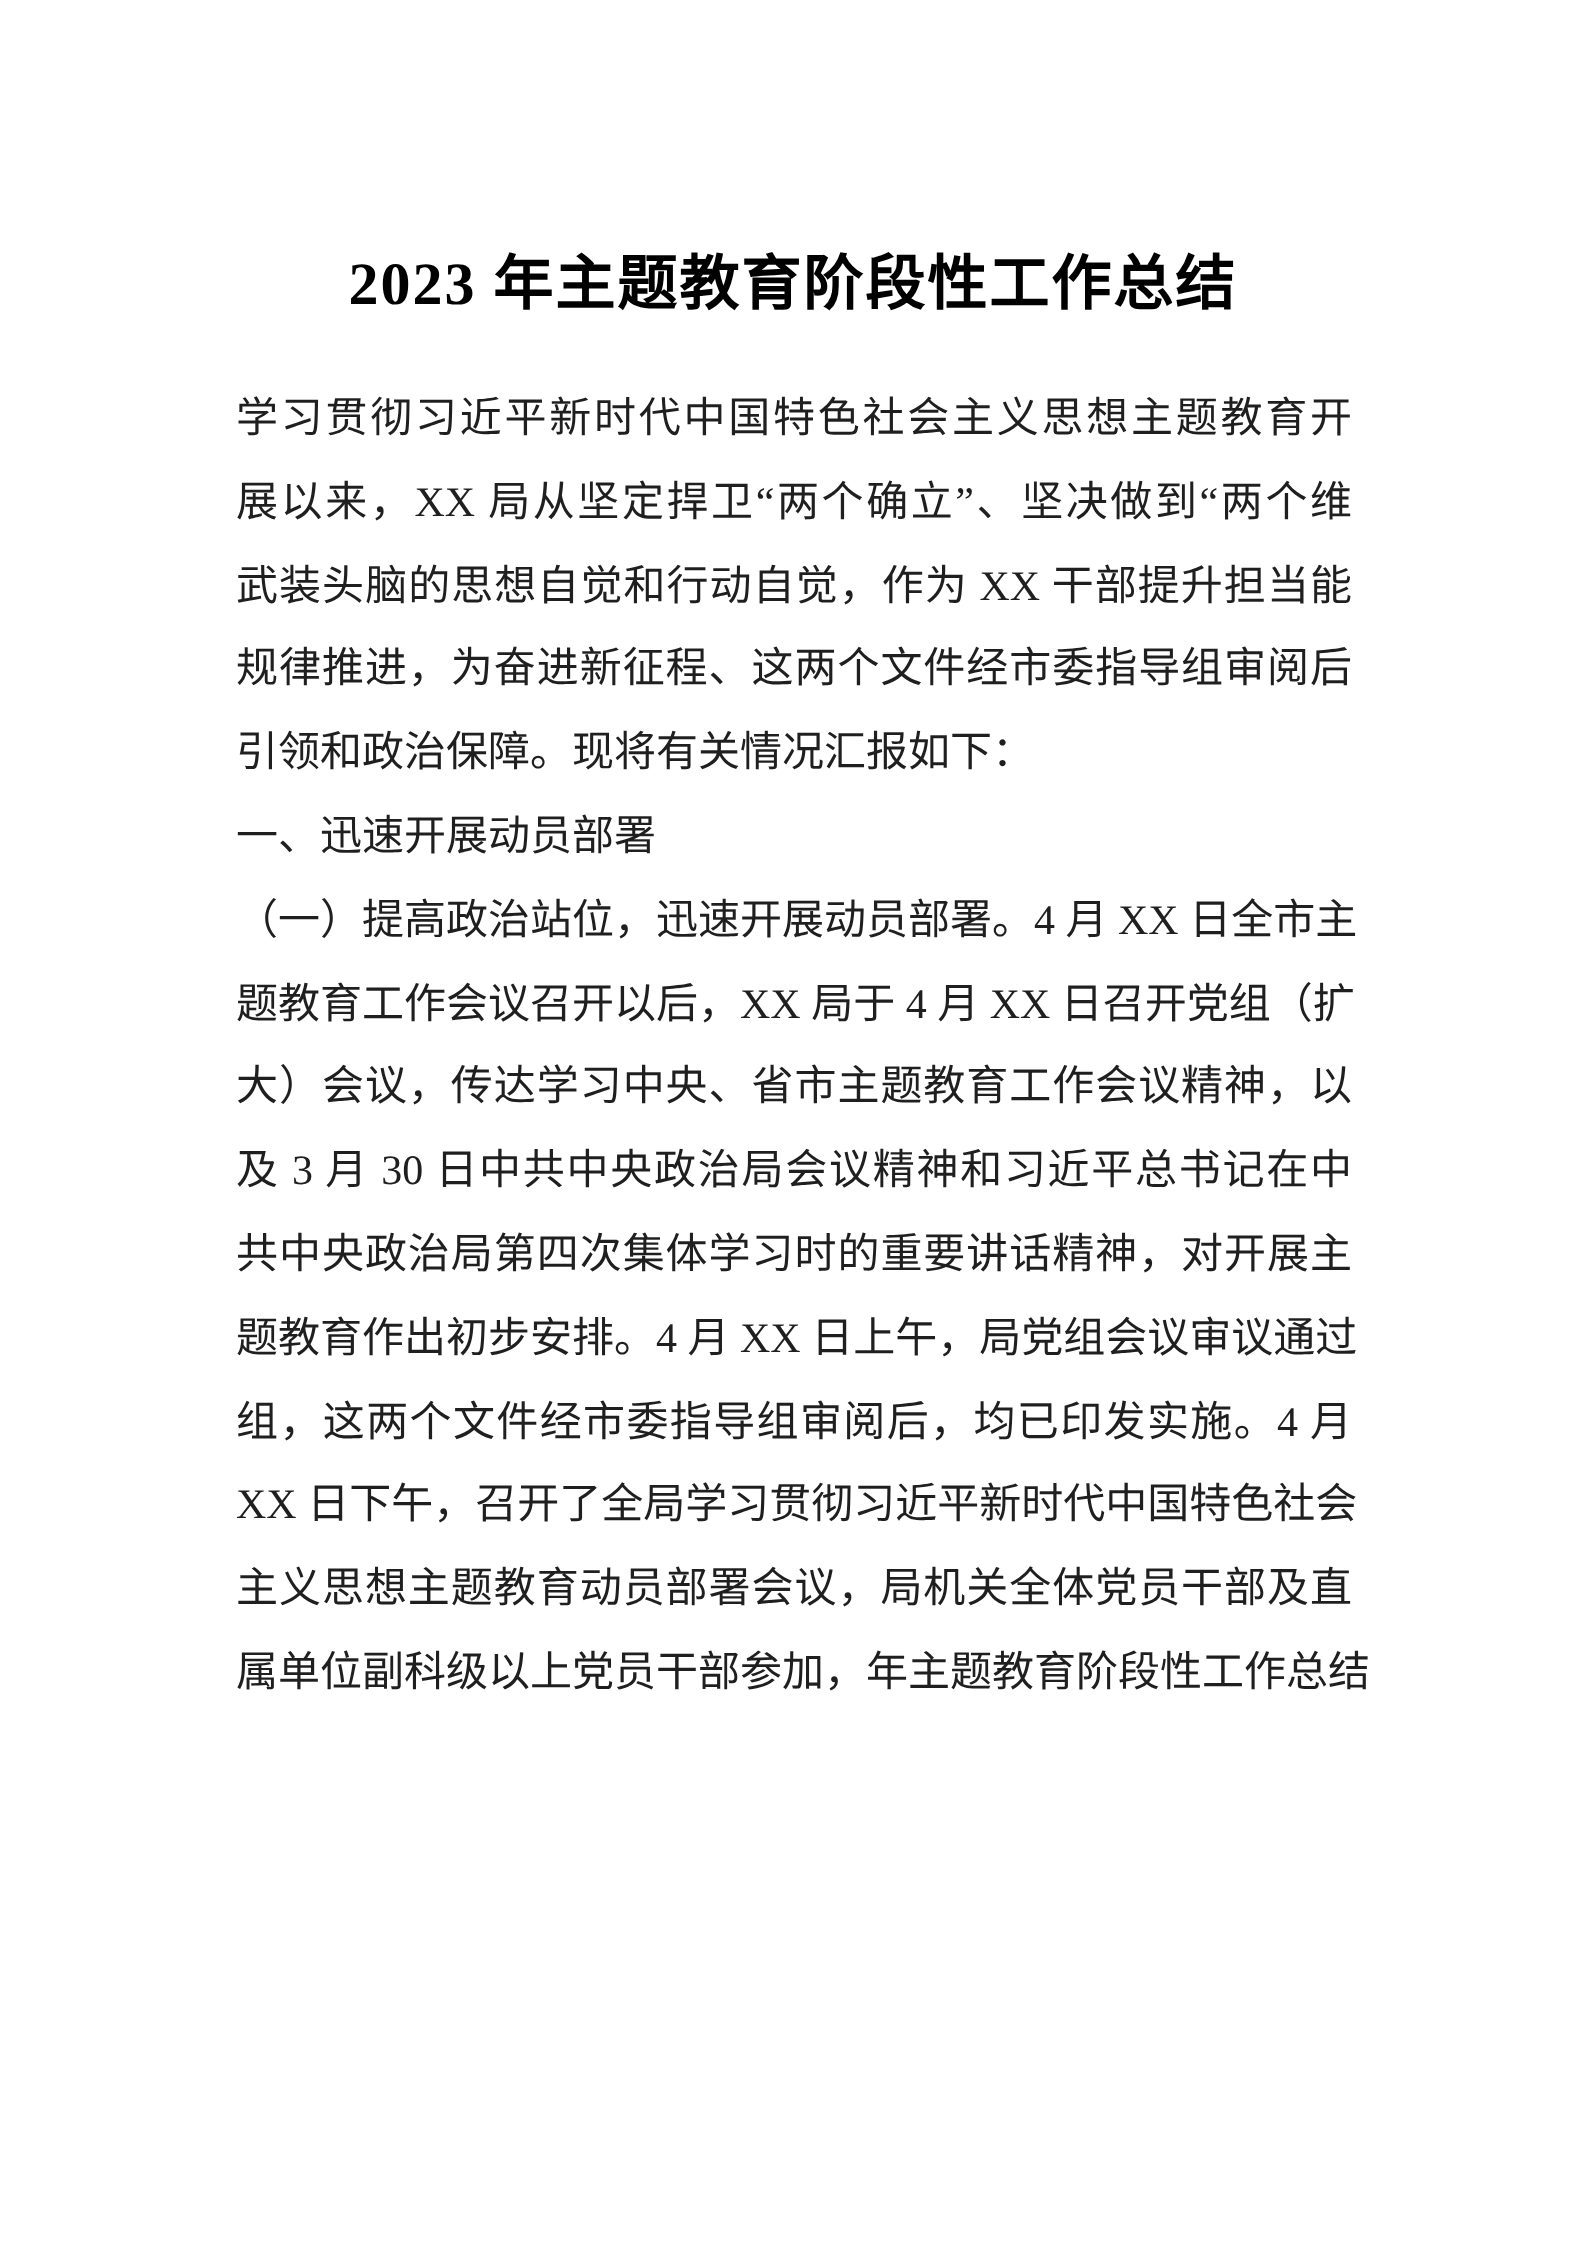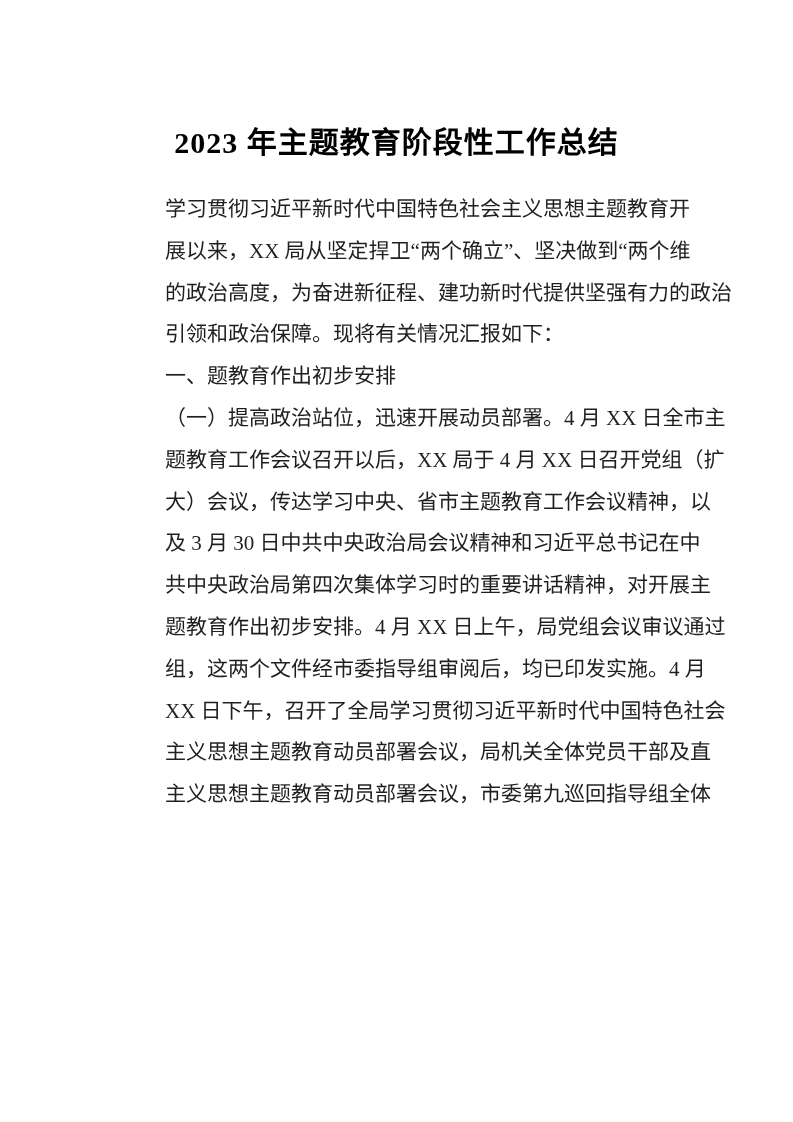--- a/index.html
+++ b/index.html
@@ -30,42 +30,42 @@
     line-height: 41.8px;
     color: #1f1f1f;
     letter-spacing: 0;
   }
   .body-line {
     height: 41.8px;
     text-align: justify;
     text-align-last: justify;
     white-space: nowrap;
     overflow: visible;
-    margin-left: 47px;
   }
   .body-line.no-justify {
     text-align: center;
     text-align-last: left;
   }
 </style>
 </head>
 <body>
 
 <div class="page">
   <div class="doc-title">2023 年主题教育阶段性工作总结</div>
   <div class="doc-body">
       <div class="body-line">学习贯彻习近平新时代中国特色社会主义思想主题教育开</div>
       <div class="body-line">展以来，XX 局从坚定捍卫“两个确立”、坚决做到“两个维</div>
-      <div class="body-line">的政治高度，为奋进新征程、建功新时代提供坚强有力的政治</div>
+      <div class="body-line">武装头脑的思想自觉和行动自觉，作为 XX 干部提升担当能</div>
+      <div class="body-line">规律推进，为奋进新征程、这两个文件经市委指导组审阅后</div>
       <div class="body-line no-justify">引领和政治保障。现将有关情况汇报如下：</div>
-      <div class="body-line no-justify">一、题教育作出初步安排</div>
+      <div class="body-line no-justify">一、迅速开展动员部署</div>
       <div class="body-line">（一）提高政治站位，迅速开展动员部署。4 月 XX 日全市主</div>
       <div class="body-line">题教育工作会议召开以后，XX 局于 4 月 XX 日召开党组（扩</div>
       <div class="body-line">大）会议，传达学习中央、省市主题教育工作会议精神，以</div>
       <div class="body-line">及 3 月 30 日中共中央政治局会议精神和习近平总书记在中</div>
       <div class="body-line">共中央政治局第四次集体学习时的重要讲话精神，对开展主</div>
       <div class="body-line">题教育作出初步安排。4 月 XX 日上午，局党组会议审议通过</div>
       <div class="body-line">组，这两个文件经市委指导组审阅后，均已印发实施。4 月</div>
       <div class="body-line">XX 日下午，召开了全局学习贯彻习近平新时代中国特色社会</div>
       <div class="body-line">主义思想主题教育动员部署会议，局机关全体党员干部及直</div>
-      <div class="body-line">主义思想主题教育动员部署会议，市委第九巡回指导组全体</div>
+      <div class="body-line">属单位副科级以上党员干部参加，年主题教育阶段性工作总结</div>
     </div>
 </div>
 
 </body></html>

